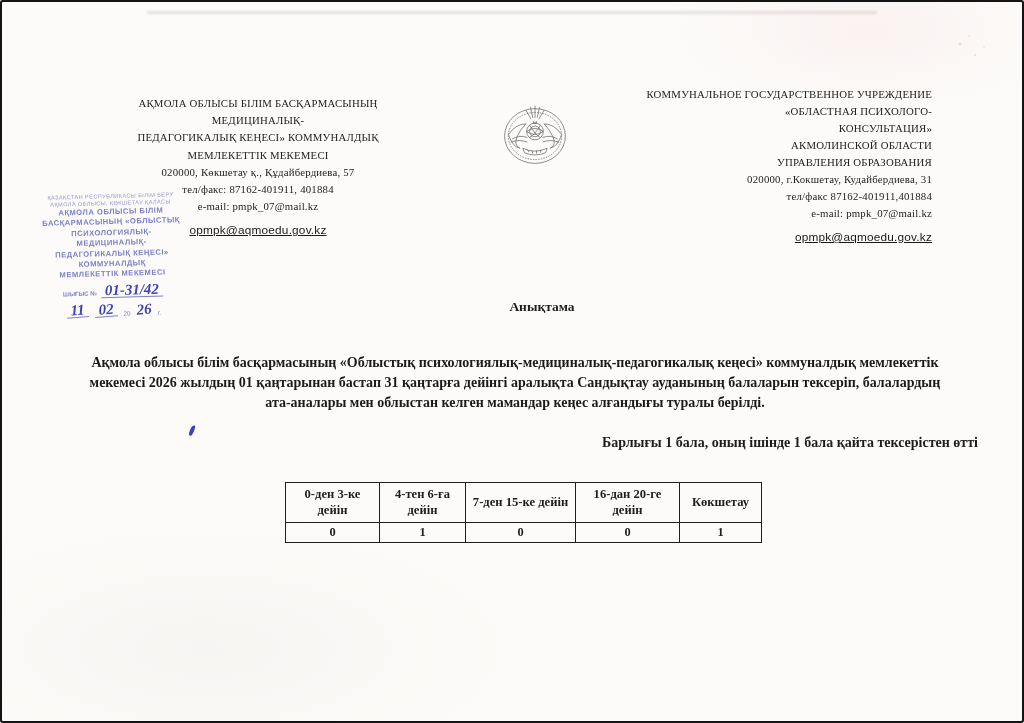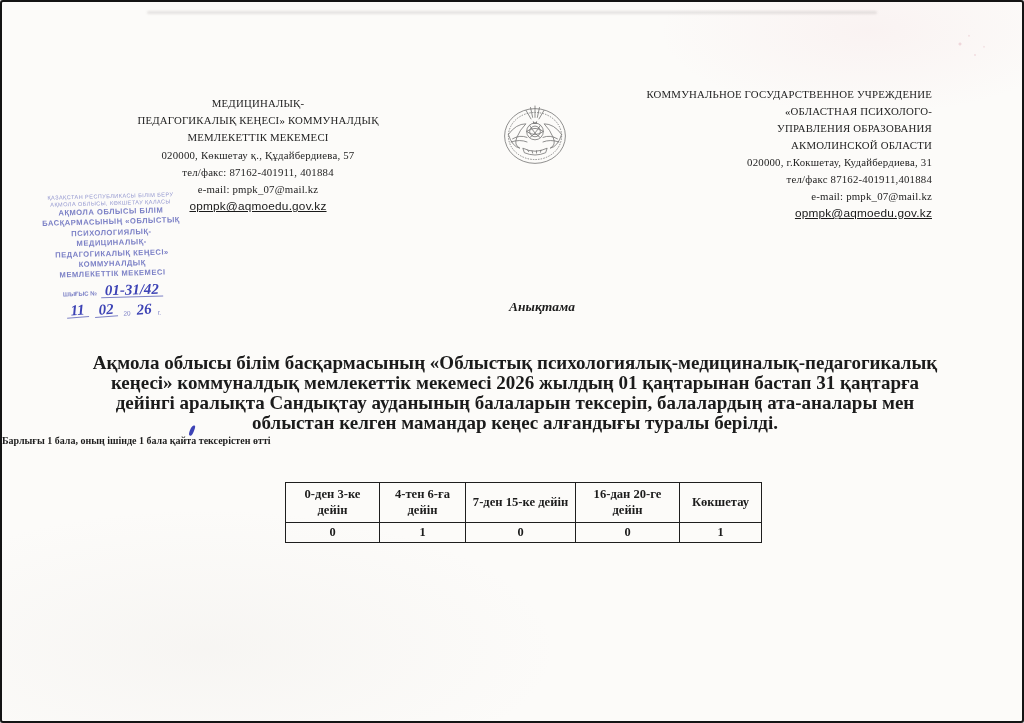--- a/index.html
+++ b/index.html
@@ -40,21 +40,21 @@
   .lh-right {
     position: absolute; top: 84px; left: 586px; width: 344px;
     text-align: right; font-size: 10.8px; line-height: 17px;
     letter-spacing: 0.2px; color: #232323;
   }
   .lh-line { white-space: nowrap; }
   .email-link {
     display: inline-block;
     font-family: "Liberation Sans", sans-serif;
     font-size: 11.8px; text-decoration: underline; color: #1a1a1a;
-    margin-top: 0;
+    margin-top: 7px;
   }
   
   .emblem { position: absolute; top: 96px; left: 494px; width: 78px; height: 76px; opacity: 0.82; }
   
   .stamp {
     position: absolute; top: 191px; left: 26px; width: 168px;
     transform: rotate(-1.6deg);
     text-align: center; color: #7c81c6;
     font-family: "Liberation Sans", sans-serif;
   }
@@ -76,30 +76,30 @@
   }
   .stamp-date-row .handwriting { transform: rotate(-3deg); }
   .pen-mark {
     position: absolute; top: 423px; left: 188px; width: 4px; height: 11px;
     background: #3d43b5; border-radius: 60% 40% 50% 50%;
     transform: rotate(22deg);
   }
   
   .doc-title {
     position: absolute; top: 297px; left: 0; right: 0; padding-left: 60px;
-    text-align: center; font-weight: bold; font-size: 13.5px; font-style: italic;
+    text-align: center; font-weight: bold; font-size: 13.5px;
   }
   .doc-body {
     position: absolute; top: 351px; left: 80px; width: 866px;
-    text-align: center; font-weight: bold; font-size: 19px; line-height: 20px;
+    text-align: center; font-weight: bold; font-size: 14px; line-height: 20px;
     color: #1b1b1b;
   }
   .doc-summary {
     position: absolute; top: 433px; left: 0; width: 976px;
-    text-align: left; font-weight: bold; font-size: 10px;
+    text-align: right; font-weight: bold; font-size: 14px;
   }
   
   .stats-table {
     position: absolute; top: 480px; left: 283px;
     border-collapse: collapse;
   }
   .stats-table td, .stats-table th {
     border: 1.6px solid #1e1e1e;
     font-weight: bold; text-align: center; vertical-align: middle;
     padding: 2px 3px;
@@ -109,20 +109,21 @@
 </style>
 </head>
 <body>
 
 <div class="page">
 
   <div class="smudge-top"></div>
   <div class="noise-pink"></div>
 
   <div class="lh-left">
+    <div class="lh-line">АҚМОЛА ОБЛЫСЫ БІЛІМ БАСҚАРМАСЫНЫҢ</div>
     <div class="lh-line">МЕДИЦИНАЛЫҚ-</div>
     <div class="lh-line">ПЕДАГОГИКАЛЫҚ КЕҢЕСІ» КОММУНАЛДЫҚ</div>
     <div class="lh-line">МЕМЛЕКЕТТІК МЕКЕМЕСІ</div>
     <div class="lh-line">020000, Көкшетау қ., Құдайбердиева, 57</div>
     <div class="lh-line">тел/факс: 87162-401911, 401884</div>
     <div class="lh-line">e-mail: pmpk_07@mail.kz</div>
     <div class="email-link">opmpk@aqmoedu.gov.kz</div>
   </div>
 
   <div class="emblem">
@@ -140,22 +141,23 @@
         <path d="M34 66 Q50 74 66 66 L64 72 Q50 78 36 72 Z"></path>
         <path d="M40 68 L42 71 M46 69 L47 73 M52 69 L52 73 M58 68 L57 72"></path>
         <path d="M47 30 L50 33 L53 30 L52 34 L48 34 Z" fill="#4c4c4c" stroke="none"></path>
       </g>
     </svg>
   </div>
 
   <div class="lh-right">
     <div class="lh-line">КОММУНАЛЬНОЕ ГОСУДАРСТВЕННОЕ УЧРЕЖДЕНИЕ</div>
     <div class="lh-line">«ОБЛАСТНАЯ ПСИХОЛОГО-</div>
+    <div class="lh-line">КОНСУЛЬТАЦИЯ»</div>
+    <div class="lh-line">АКМОЛИНСКОЙ ОБЛАСТИ</div>
     <div class="lh-line">УПРАВЛЕНИЯ ОБРАЗОВАНИЯ</div>
-    <div class="lh-line">АКМОЛИНСКОЙ ОБЛАСТИ</div>
     <div class="lh-line">020000, г.Кокшетау, Кудайбердиева, 31</div>
     <div class="lh-line">тел/факс 87162-401911,401884</div>
     <div class="lh-line">e-mail: pmpk_07@mail.kz</div>
     <div class="email-link">opmpk@aqmoedu.gov.kz</div>
   </div>
 
   <div class="stamp">
     <div class="stamp-tiny">ҚАЗАҚСТАН РЕСПУБЛИКАСЫ БІЛІМ БЕРУ</div>
     <div class="stamp-tiny">АҚМОЛА ОБЛЫСЫ, КӨКШЕТАУ ҚАЛАСЫ</div>
     <div class="stamp-line">АҚМОЛА ОБЛЫСЫ БІЛІМ</div>

